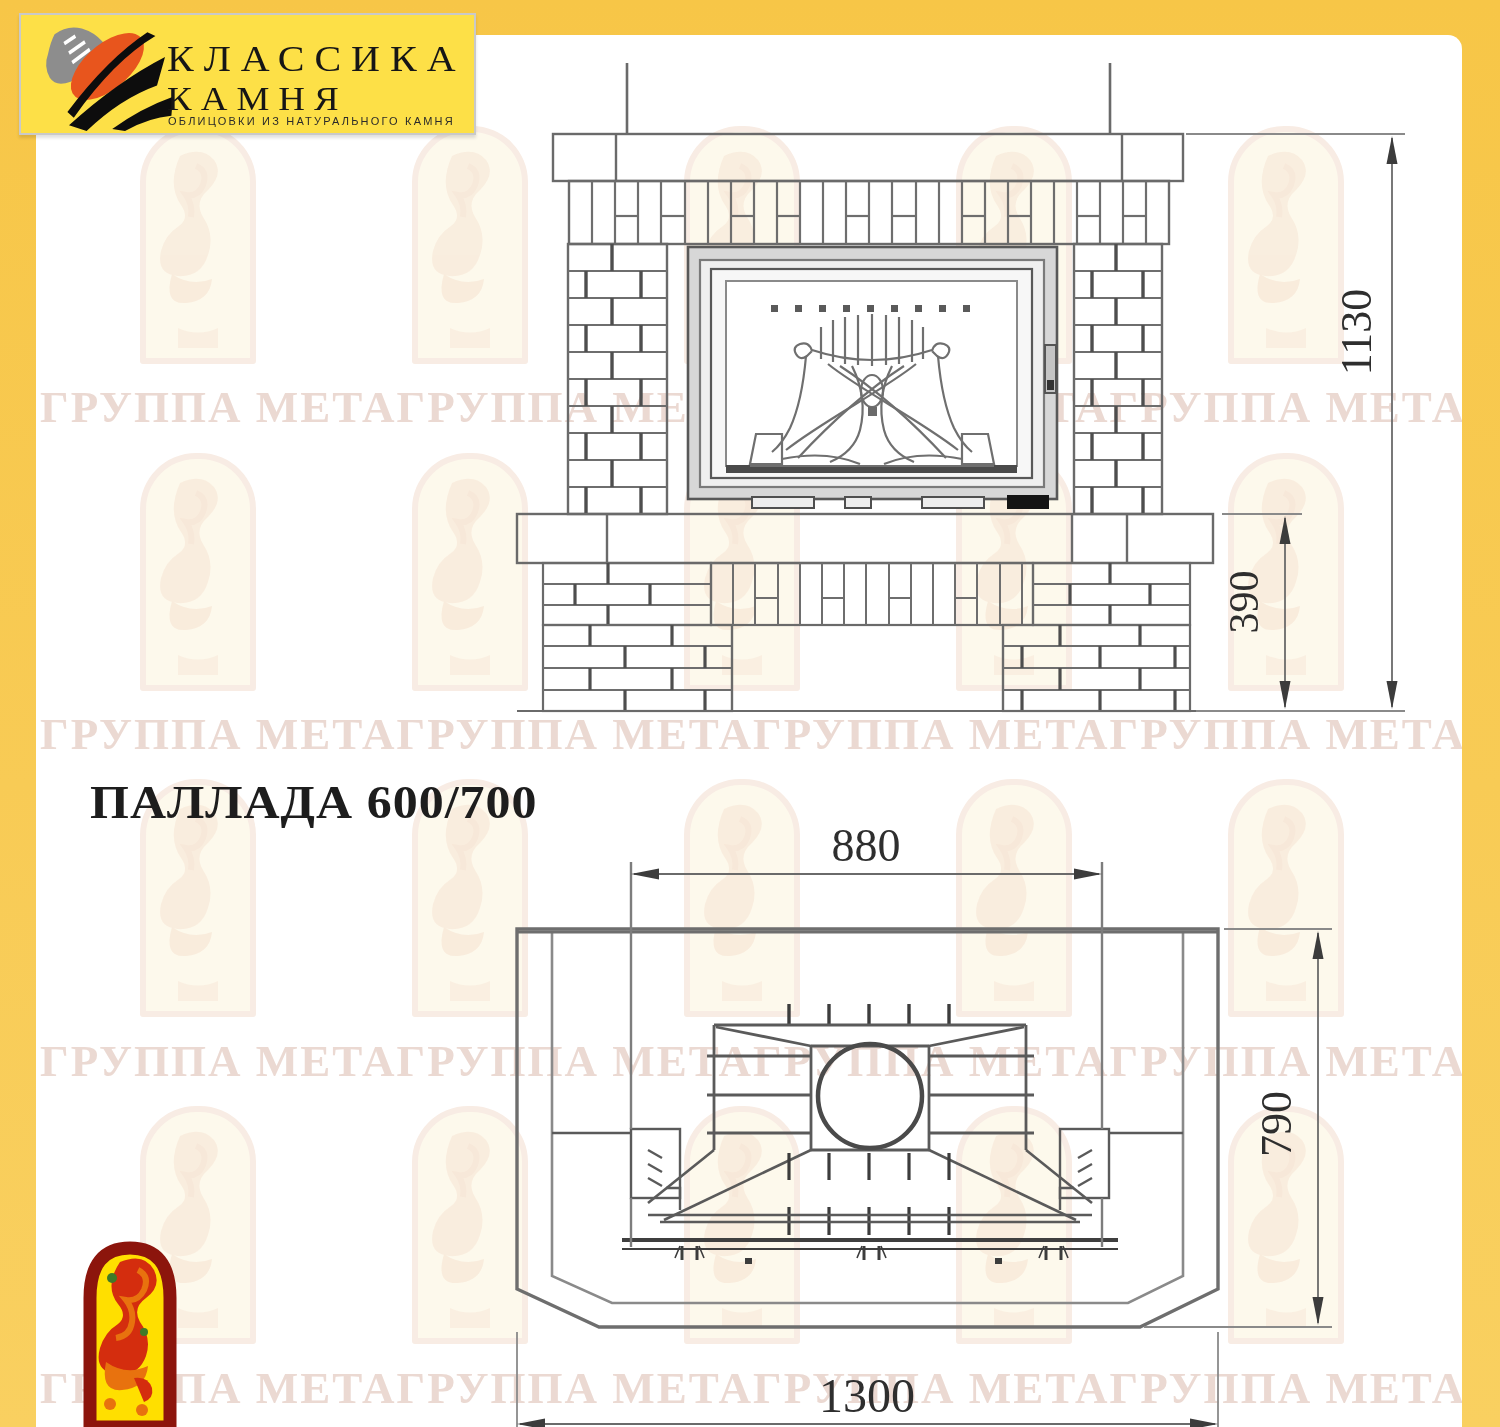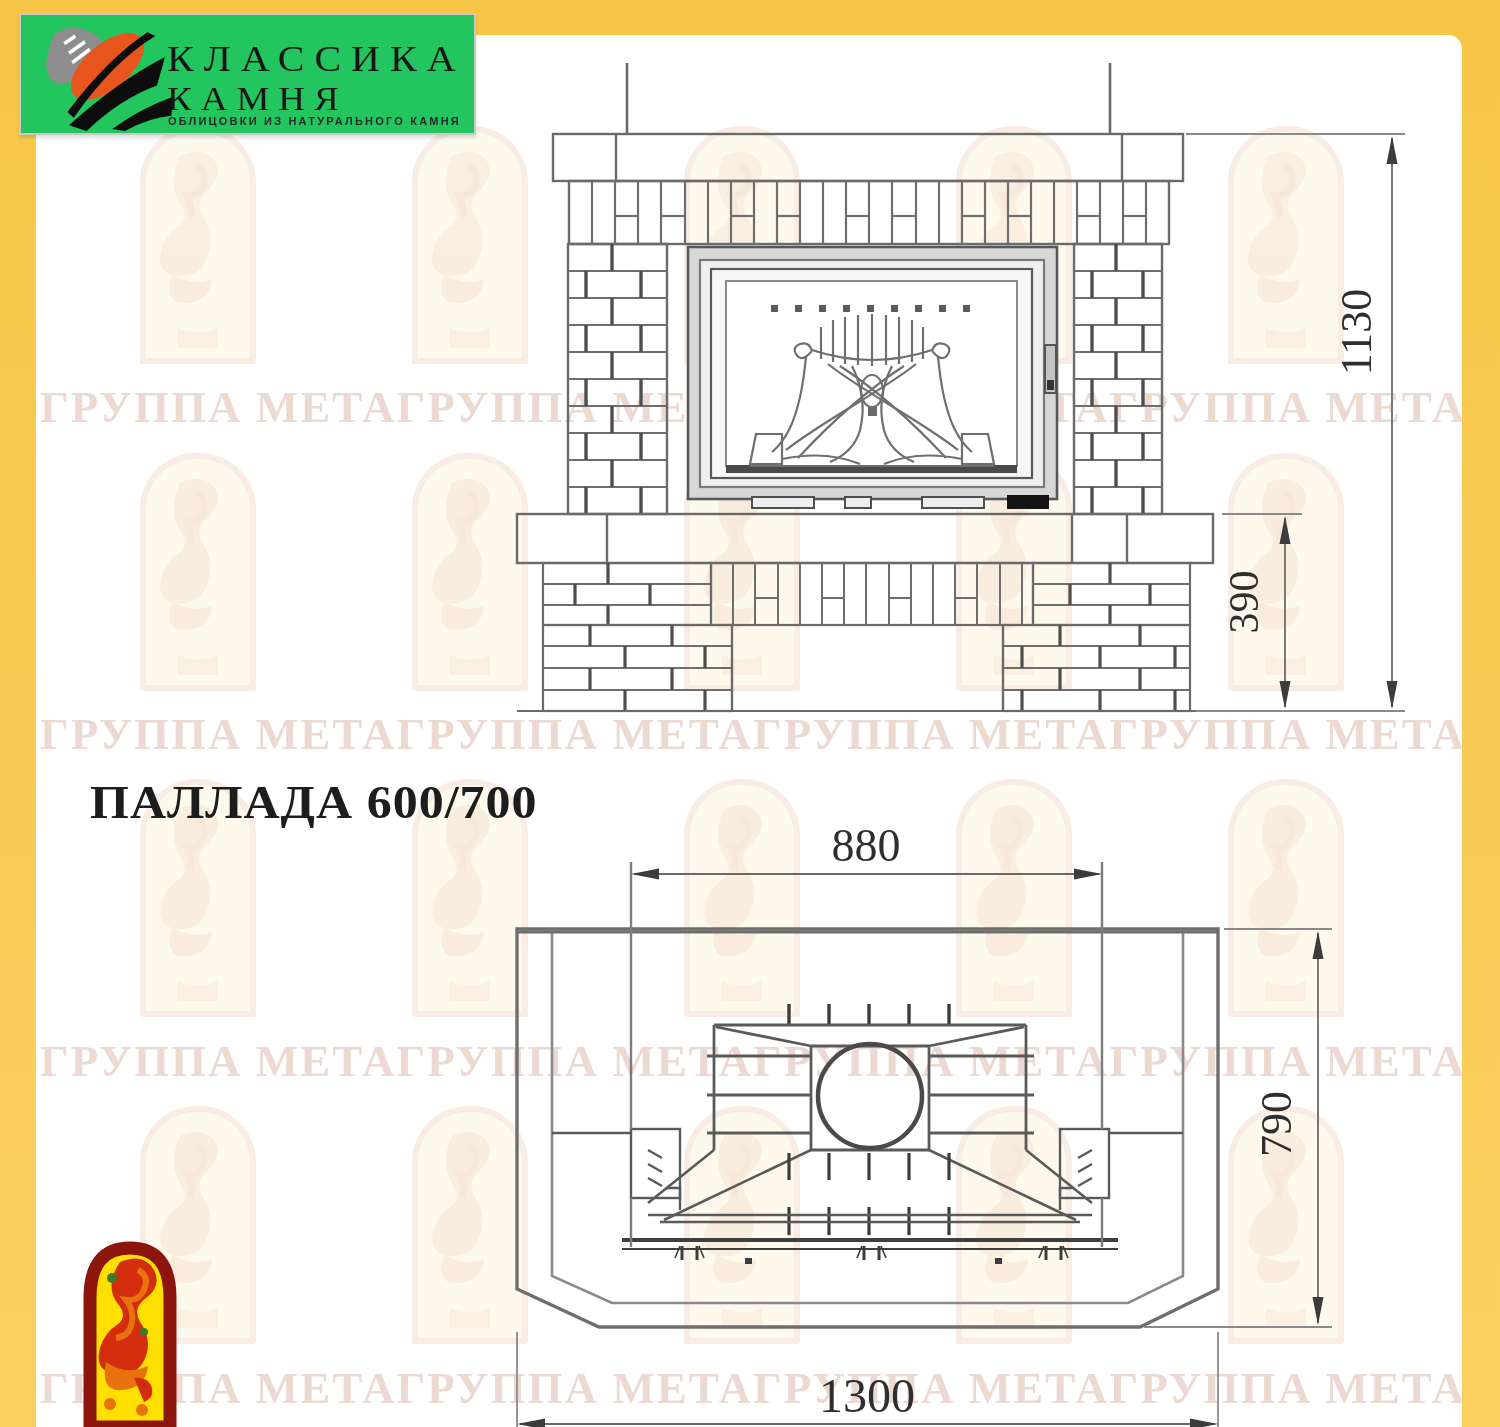--- a/index.html
+++ b/index.html
@@ -584,35 +584,35 @@
       <line x1="1218" y1="1332" x2="1218" y2="1427"></line>
       <line x1="520" y1="1424" x2="1215" y2="1424" stroke="#6a6a6a"></line>
     </g>
 <polygon points="517,1424 545,1418.5 545,1429.5" fill="#3c3c3c"></polygon>
 <polygon points="1218,1424 1190,1418.5 1190,1429.5" fill="#3c3c3c"></polygon>
 <text x="867" y="1412" font-size="48" fill="#2e2e2e" text-anchor="middle" font-family="Liberation Serif, serif">1300</text>
 </svg>
 
 <div style="position:absolute;left:90px;top:776px;font-family:'Liberation Serif',serif;font-weight:bold;font-size:50px;letter-spacing:1px;color:#1d1d1d;transform:scaleY(0.92);transform-origin:left top">ПАЛЛАДА 600/700</div>
 
-<div style="position:absolute;left:19px;top:13px;width:453px;height:118px;background:#22c55e;border:2px solid #c9c9c9;box-shadow:0 3px 3px rgba(0,0,0,0.12)">
+<div style="position:absolute;left:19px;top:13px;width:453px;height:118px;background:#fde047;border:2px solid #c9c9c9;box-shadow:0 3px 3px rgba(0,0,0,0.12)">
 
 <svg width="152" height="112" viewBox="0 0 190 118" preserveAspectRatio="none" style="position:absolute;left:16px;top:4px">
 <path d="M22,16 q16,-10 34,-6 q16,4 26,14 q8,10 -4,20 q-16,14 -36,22 q-18,6 -26,-4 q-8,-12 -2,-26 q3,-12 8,-20" fill="#8d8d8d"></path>
 <path d="M34,26 l14,-8 m-8,18 l20,-12 m-16,22 l22,-14 m-14,24 l18,-12" stroke="#fff" stroke-width="4"></path>
 <ellipse cx="88" cy="50" rx="52" ry="25" transform="rotate(-33 88 50)" fill="#e8551d"></ellipse>
 <path d="M46,104 Q96,44 148,18 L138,14 Q88,42 38,98 Z" fill="#0d0d0d"></path>
 <path d="M40,112 Q100,66 160,40 L150,70 Q104,84 62,118 Z" fill="#0d0d0d"></path>
 <path d="M94,116 Q130,94 170,82 L168,102 Q140,104 110,118 Z" fill="#0d0d0d"></path>
 </svg>
 
 <div style="position:absolute;left:146px;top:20px;font-family:'Liberation Serif',serif;font-size:40px;letter-spacing:10px;color:#161616;transform:scaleY(0.92)">КЛАССИКА</div>
 <div style="position:absolute;left:146px;top:62px;font-family:'Liberation Serif',serif;font-size:37px;letter-spacing:9px;color:#161616;transform:scaleY(0.92)">КАМНЯ</div>
 
-<div style="position:absolute;left:147px;top:100px;font-family:'Liberation Sans',sans-serif;font-weight:bold;font-size:11px;letter-spacing:2.2px;color:#2a2a2a">ОБЛИЦОВКИ ИЗ НАТУРАЛЬНОГО КАМНЯ</div>
+<div style="position:absolute;left:147px;top:100px;font-family:'Liberation Sans',sans-serif;font-weight:normal;font-size:11px;letter-spacing:2.2px;color:#2a2a2a">ОБЛИЦОВКИ ИЗ НАТУРАЛЬНОГО КАМНЯ</div>
 </div>
 
 <svg width="96" height="187" viewBox="0 0 96 187" style="position:absolute;left:82px;top:1240px">
 <path d="M8,187 V58 Q8,8 48,8 Q88,8 88,58 V187 Z" fill="#ffdf00" stroke="#8c150c" stroke-width="13"></path>
 <path d="M38,22 q24,-10 34,8 q8,16 -8,28 q-14,10 -6,24 q12,16 6,34 q-8,22 -32,18 q-20,-4 -14,-26 q5,-16 18,-24 q10,-8 0,-20 q-14,-18 2,-42" fill="#d42d0e"></path>
 <path d="M56,30 q12,6 6,20 q-6,12 -18,10 q8,10 6,22 q-2,14 -16,16" fill="none" stroke="#e8720e" stroke-width="6"></path>
 <path d="M24,122 q20,14 42,4 q-2,22 -26,24 q-22,2 -16,-28" fill="#e8720e"></path>
 <path d="M52,138 q14,-2 18,10 q2,10 -8,14" fill="#d42d0e"></path>
 <circle cx="30" cy="38" r="5" fill="#3f7a28"></circle>
 <circle cx="62" cy="92" r="4" fill="#3f7a28"></circle>

